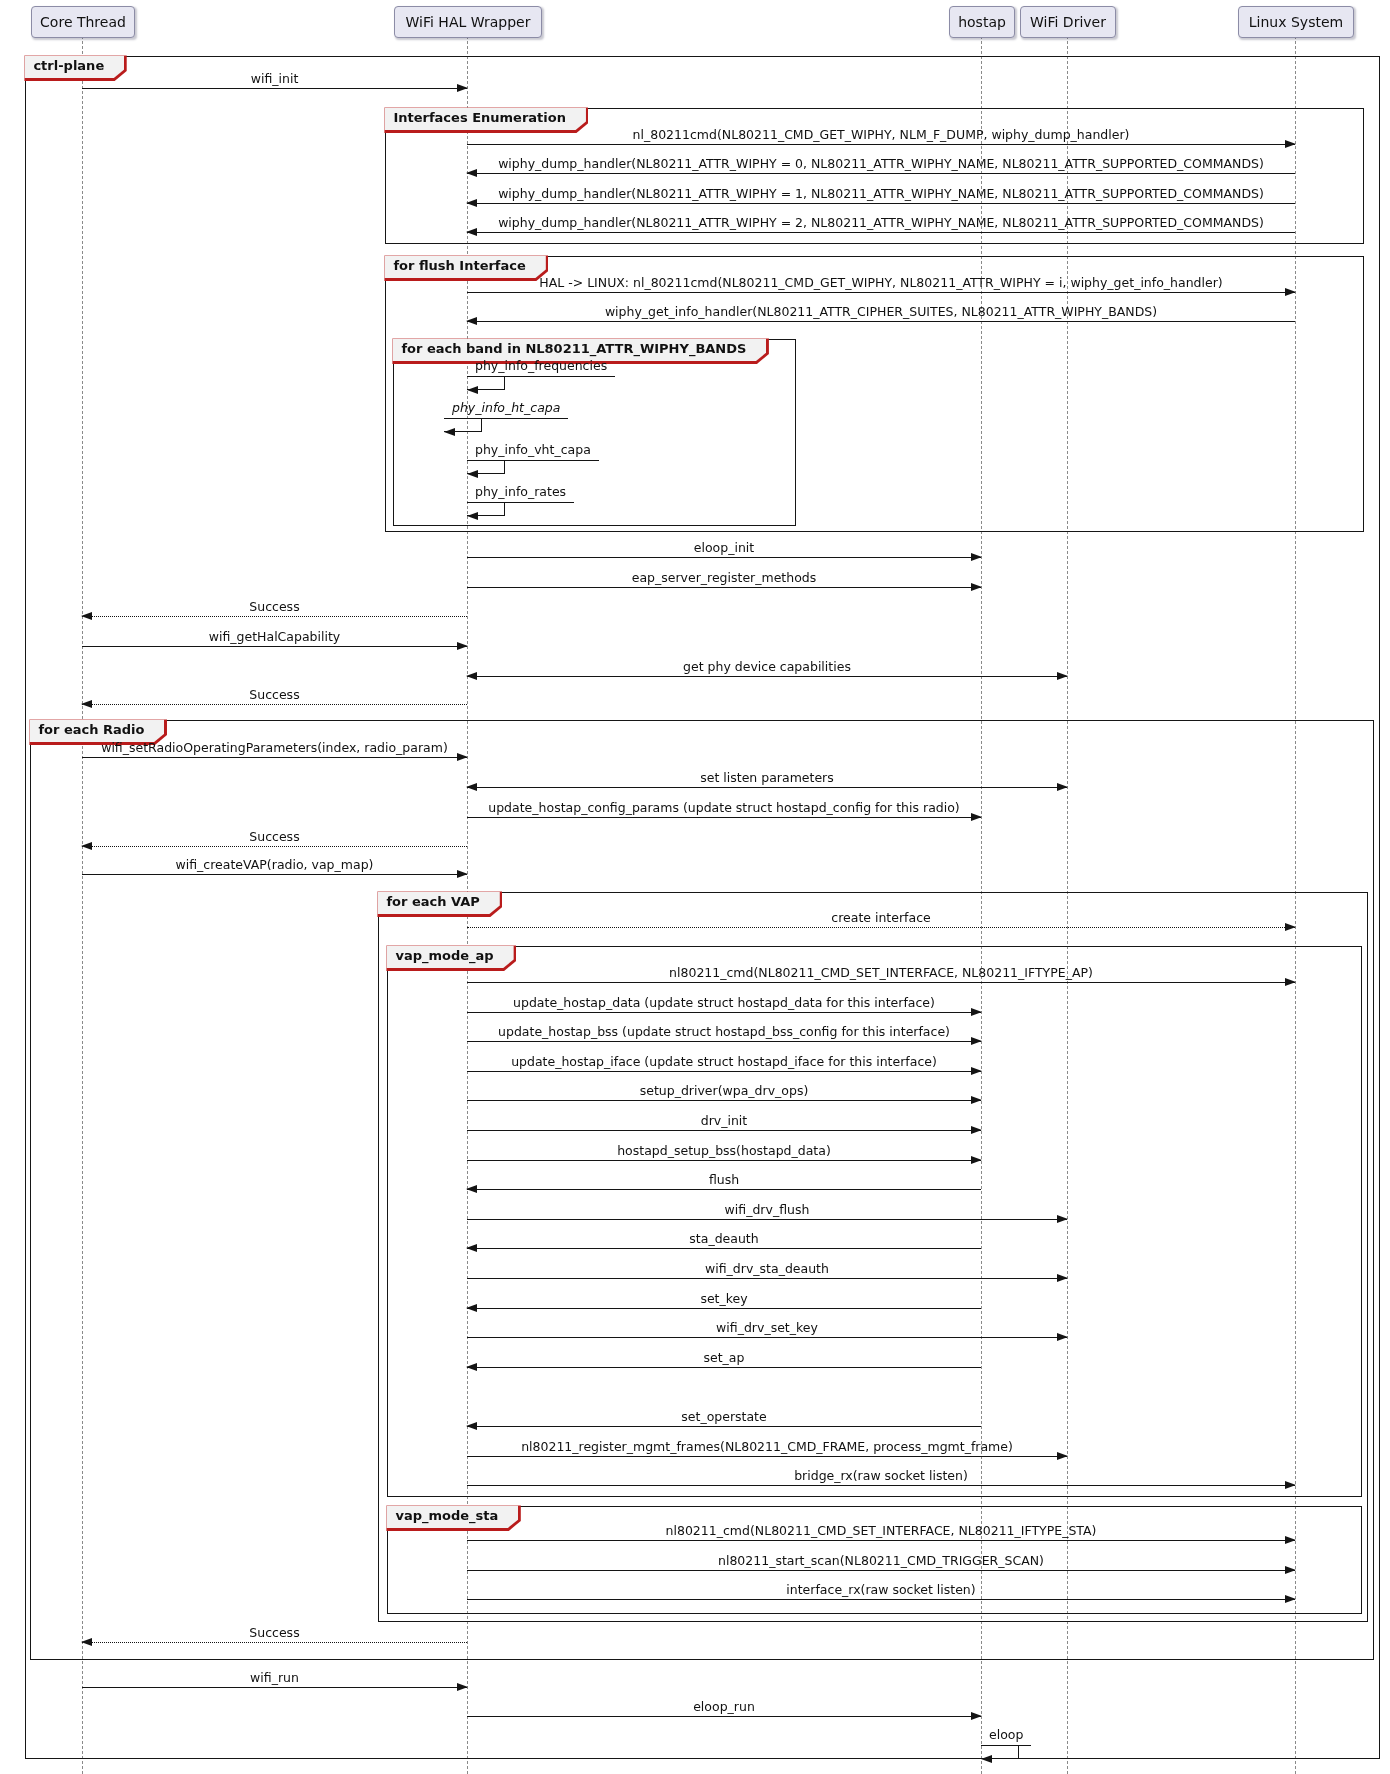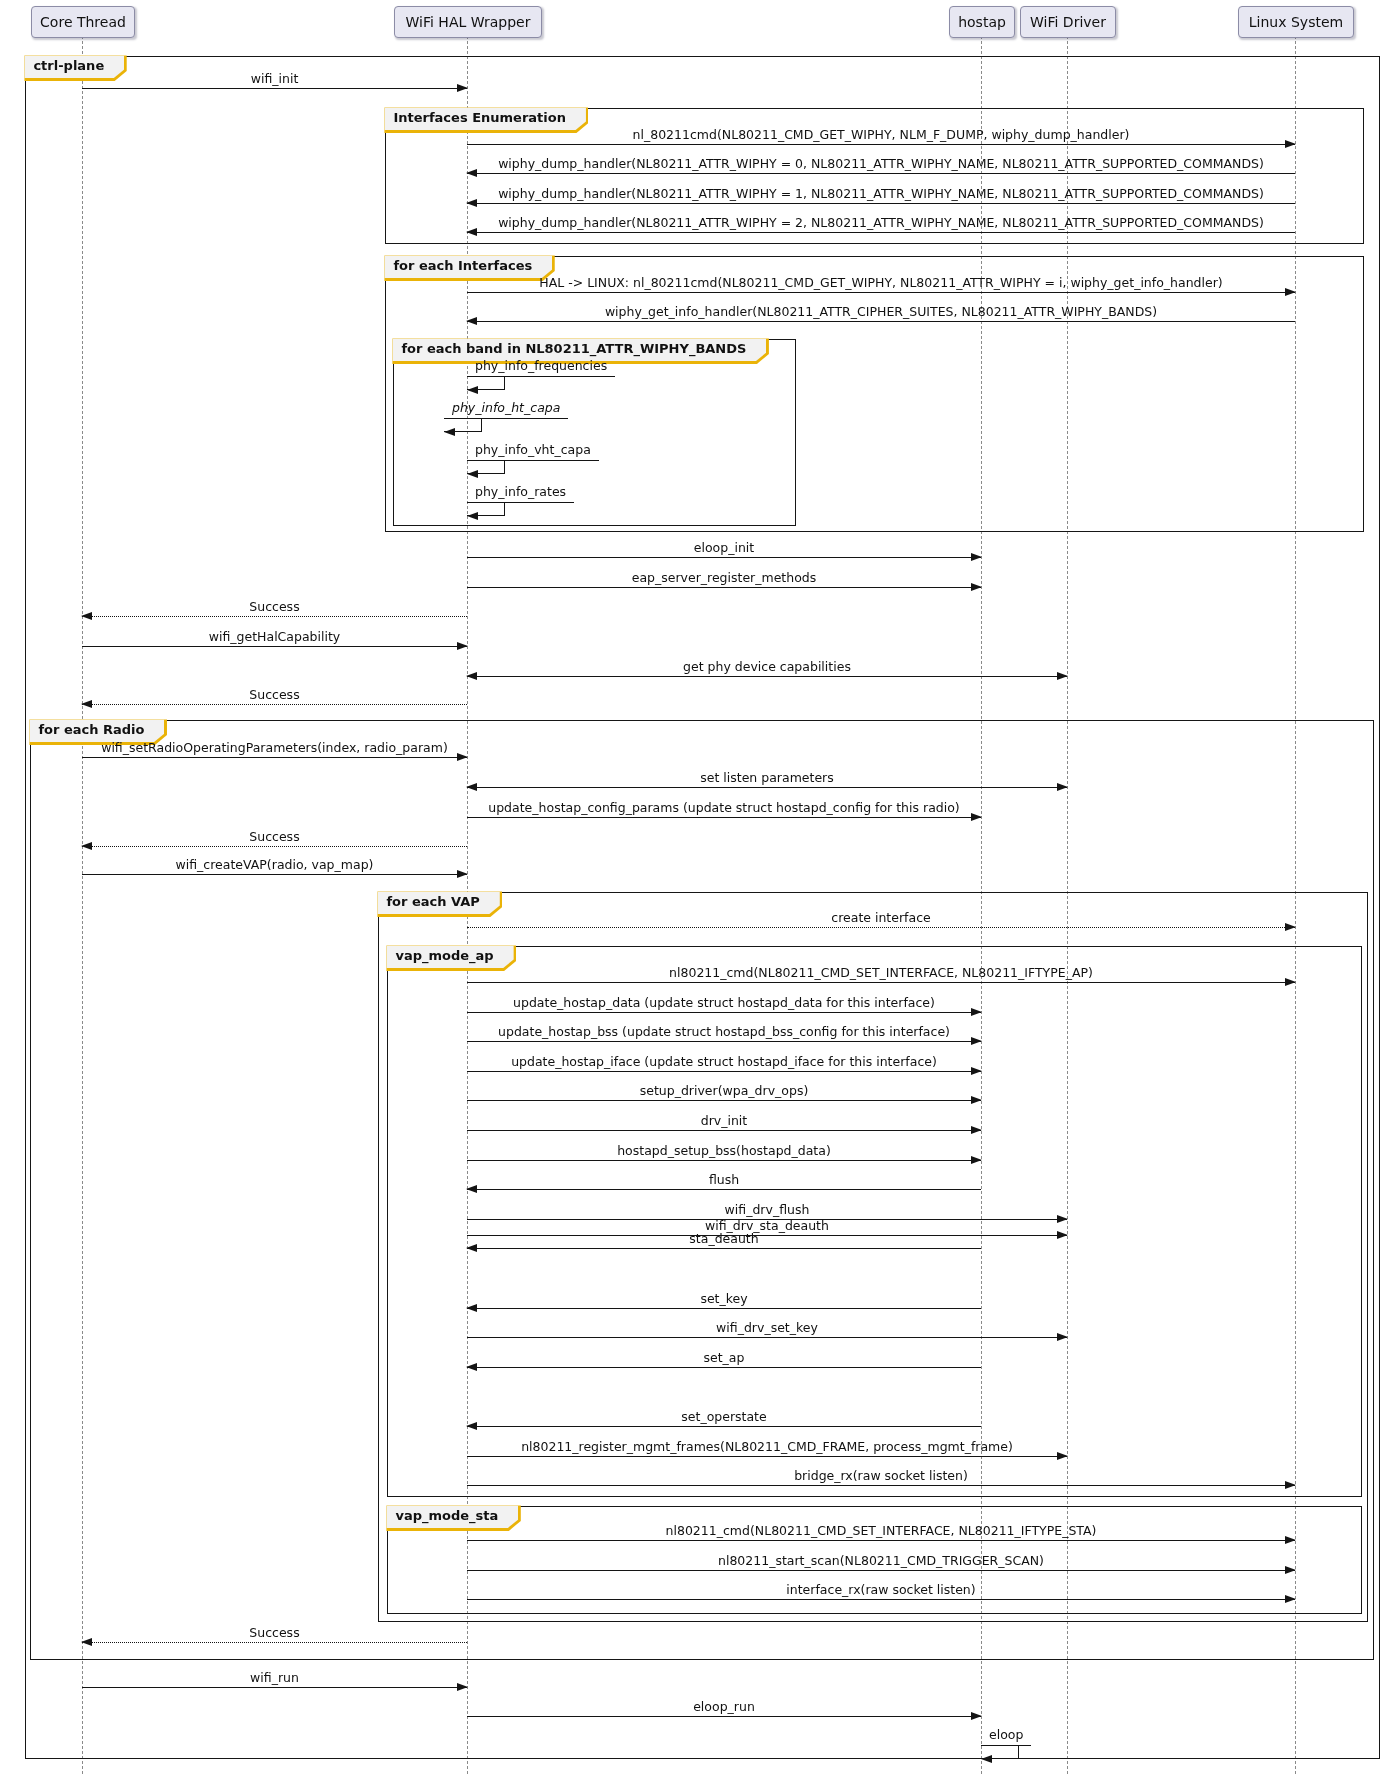--- a/index.html
+++ b/index.html
@@ -3,21 +3,21 @@
 <meta charset="utf-8">
 <style>
   html,body{margin:0;padding:0;background:#ffffff;}
   #diagram{position:relative;width:1390px;height:1774px;background:#fff;overflow:hidden;
            font-family:"DejaVu Sans",sans-serif;}
   .lifeline{position:absolute;width:0;border-left:1px dashed #8a8a8a;z-index:1;}
   .pbox{position:absolute;height:30px;background:#E7E7F2;border:1px solid #8c8ca6;border-radius:4px;
         box-shadow:1.5px 1.5px 2px rgba(60,60,90,.28);display:flex;align-items:center;justify-content:center;
         font-size:14px;color:#111;z-index:6;white-space:nowrap;}
   .frame{position:absolute;border:1.6px solid #161616;background:transparent;z-index:3;}
-  .ftab{position:absolute;top:-1.6px;left:-1.6px;background:#eab308;z-index:4;
+  .ftab{position:absolute;top:-1.6px;left:-1.6px;background:#b91c1c;z-index:4;
         clip-path:polygon(0 0,100% 0,100% calc(100% - 10px),calc(100% - 12px) 100%,0 100%);
         padding:0 2.5px 2.5px 0;}
   .ftab-in{background:#f2f2f2;color:#111;font-weight:bold;font-size:13px;line-height:16px;
         padding:3px 20px 4px 9px;white-space:nowrap;
         clip-path:polygon(0 0,100% 0,100% calc(100% - 9px),calc(100% - 11px) 100%,0 100%);}
   .msg{position:absolute;z-index:5;}
   .msg .lbl{height:17px;line-height:15px;font-size:12.5px;color:#111;text-align:center;white-space:nowrap;}
   .msg .line{height:0;border-top:1.2px solid #141414;}
   .msg.dotted .line{border-top:1.2px dotted #141414;}
   .arr{position:absolute;width:0;height:0;}
@@ -44,21 +44,21 @@
         <div class="ftab-in">ctrl-plane</div>
       </div>
     </div>
     <div class="frame" style="left: 385px; top: 108px; width: 977px; height: 134px;">
       <div class="ftab">
         <div class="ftab-in">Interfaces Enumeration</div>
       </div>
     </div>
     <div class="frame" style="left: 385px; top: 256px; width: 977px; height: 274px;">
       <div class="ftab">
-        <div class="ftab-in">for each Interfaces</div>
+        <div class="ftab-in">for flush Interface</div>
       </div>
     </div>
     <div class="frame" style="left: 393px; top: 339px; width: 393px; height: 185px; padding-left: 8px;">
       <div class="ftab">
         <div class="ftab-in">for each band in NL80211_ATTR_WIPHY_BANDS</div>
       </div>
     </div>
     <div class="frame" style="left: 30px; top: 720px; width: 1342px; height: 938px;">
       <div class="ftab">
         <div class="ftab-in">for each Radio</div>
@@ -231,21 +231,21 @@
     <div class="msg" style="left: 467px; top: 1202px; width: 600px;">
       <div class="lbl">wifi_drv_flush</div>
       <div class="line"></div>
       <span class="arr arr-r"></span>
     </div>
     <div class="msg" style="left: 467px; top: 1231px; width: 514px;">
       <div class="lbl">sta_deauth</div>
       <div class="line"></div>
       <span class="arr arr-l"></span>
     </div>
-    <div class="msg" style="left: 467px; top: 1218px; width: 600px;">
+    <div class="msg" style="left: 467px; top: 1261px; width: 600px;">
       <div class="lbl">wifi_drv_sta_deauth</div>
       <div class="line"></div>
       <span class="arr arr-r"></span>
     </div>
     <div class="msg" style="left: 467px; top: 1291px; width: 514px;">
       <div class="lbl">set_key</div>
       <div class="line"></div>
       <span class="arr arr-l"></span>
     </div>
     <div class="msg" style="left: 467px; top: 1320px; width: 600px;">

